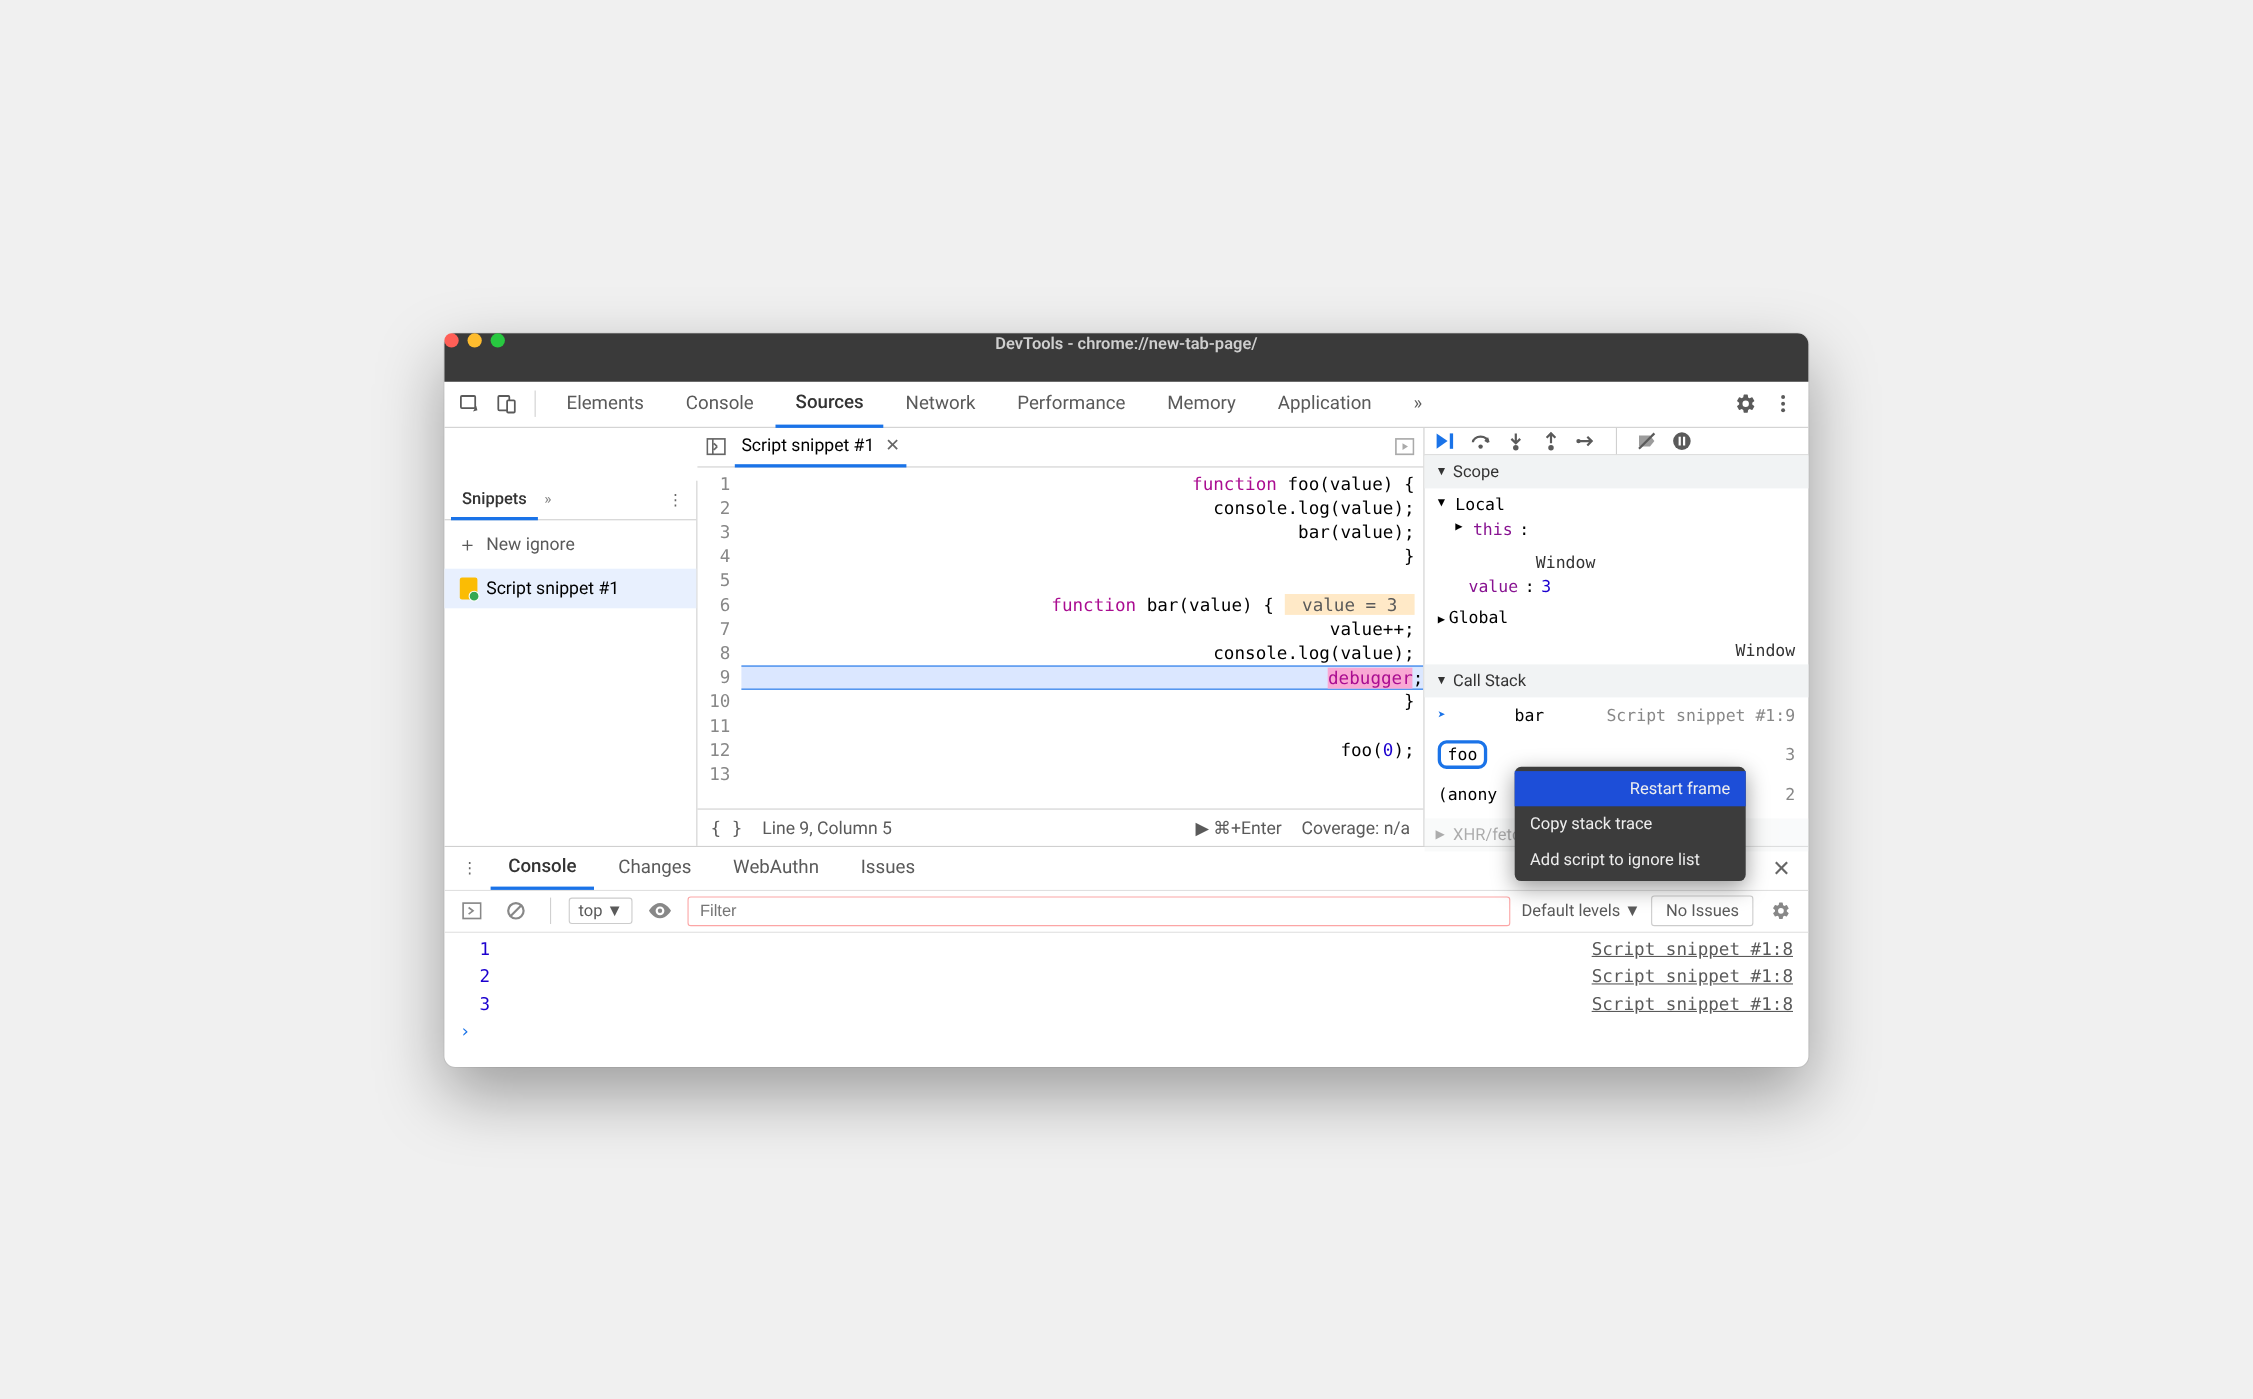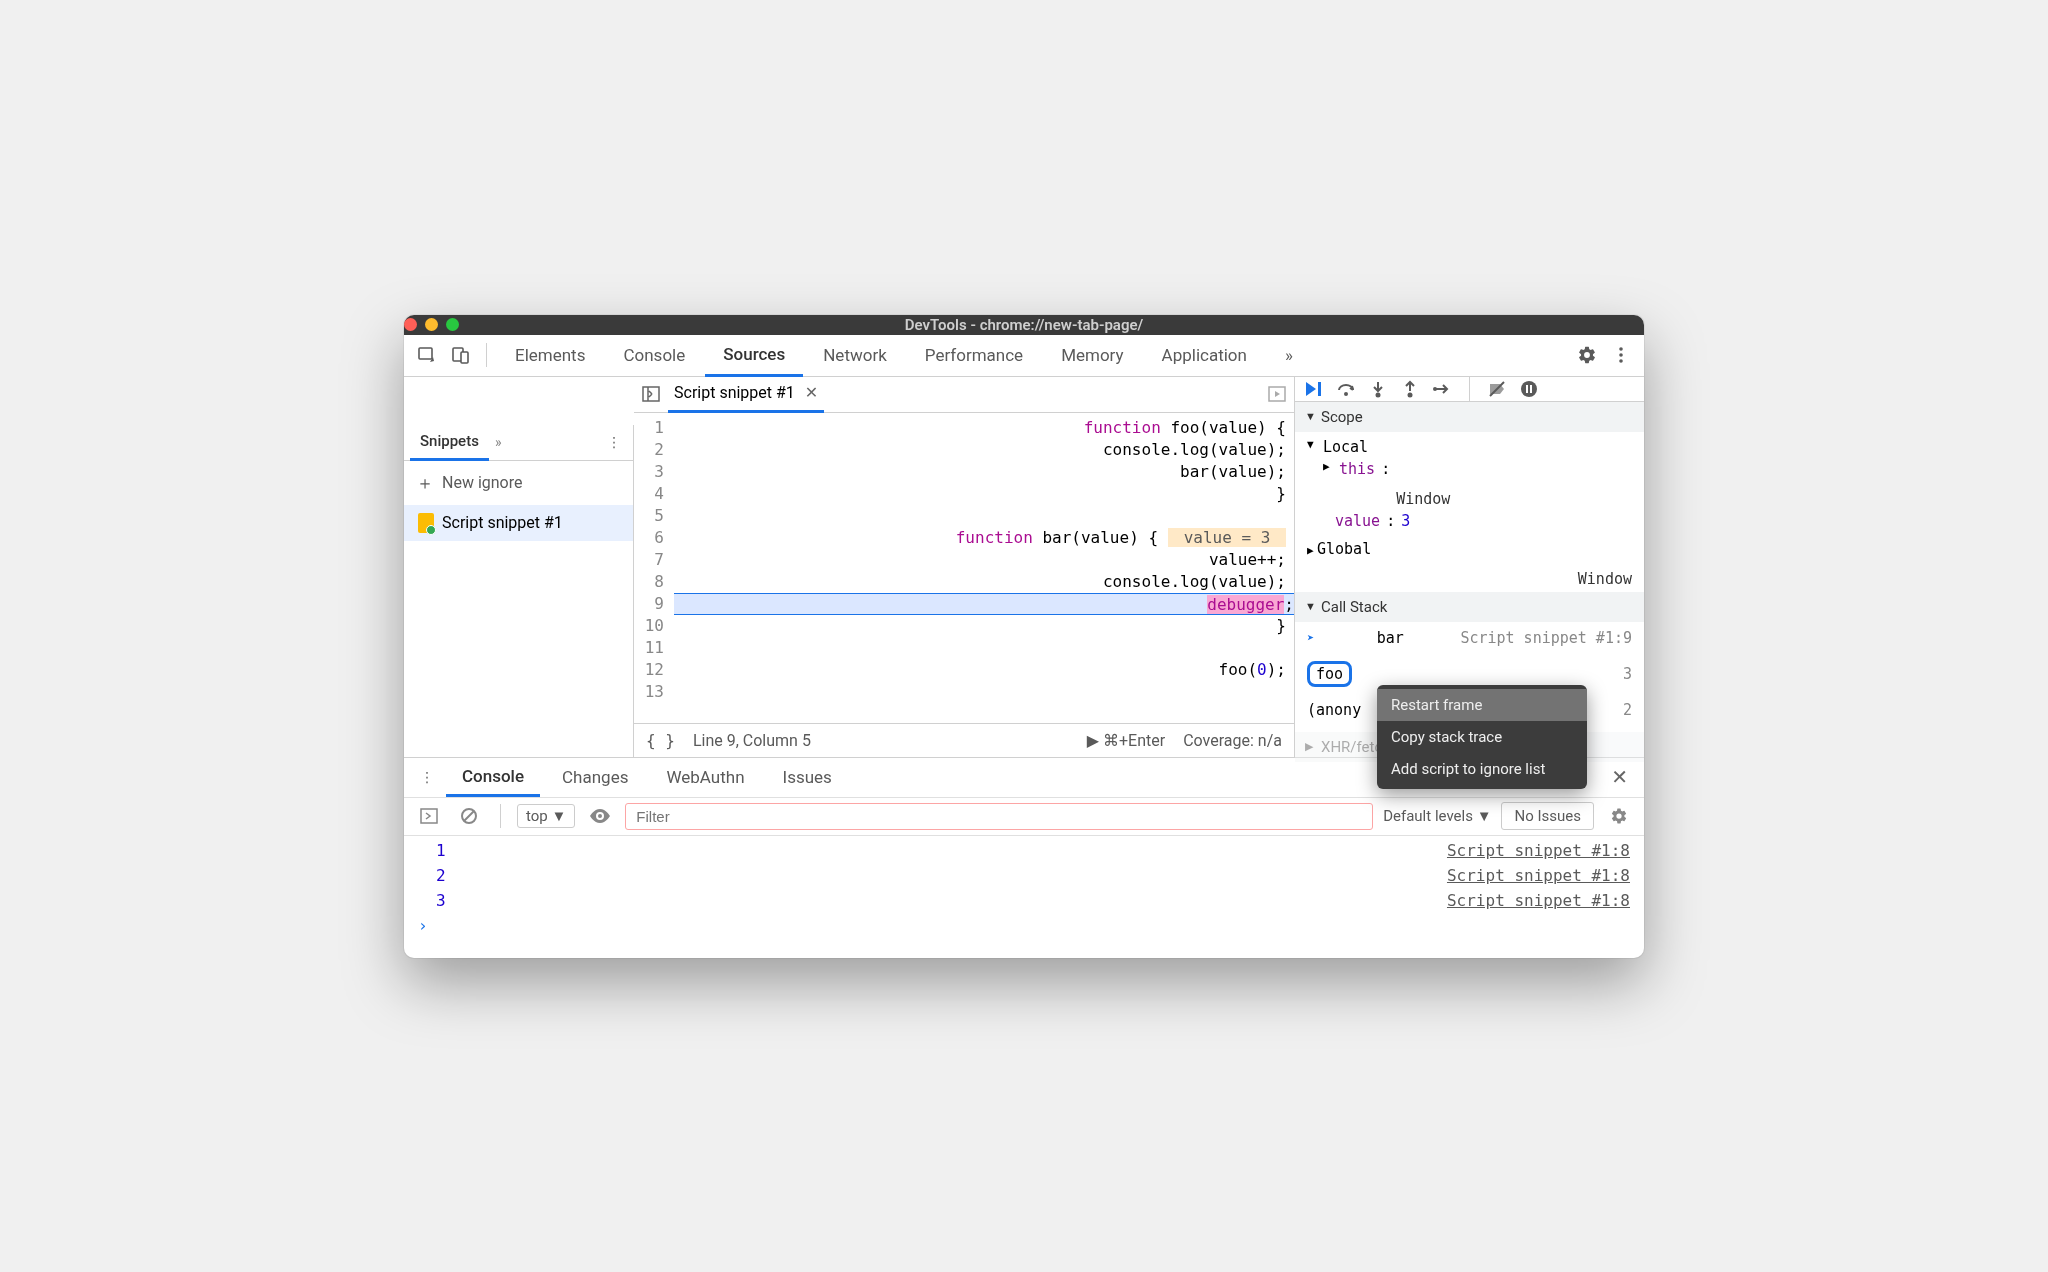--- a/index.html
+++ b/index.html
@@ -15,23 +15,22 @@
 .window {
   width: 1240px;
   background: #fff;
   border-radius: 10px;
   overflow: visible;
   box-shadow: 0 25px 60px rgba(0,0,0,0.35), 0 0 0 1px rgba(0,0,0,0.05);
   position: relative;
 }
 .titlebar {
   background: #3a3a3a;
-  height: 20px;
+  height: 44px;
   display: flex;
-  align-items: center;
   padding: 0 0;
   border-radius: 10px 10px 0 0;
   position: relative;
 }
 .traffic { display: flex; gap: 8px; }
 .tl { width: 13px; height: 13px; border-radius: 50%; }
 .tl.red { background: #ff5f57; }
 .tl.yellow { background: #febc2e; }
 .tl.green { background: #28c840; }
 .titlebar .title {
@@ -104,21 +103,21 @@
 .stack-item .loc { color: #888; }
 .stack-item.current::before { content: '➤'; color: #1a73e8; margin-right: 6px; font-size: 12px; }
 .foo-hl { border: 3px solid #1a73e8; border-radius: 8px; padding: 1px 6px; }
 
 .ctx-menu {
   position: absolute; left: 82px; top: 63px; background: #3c3c3c; color: #eee;
   border-radius: 6px; box-shadow: 0 6px 20px rgba(0,0,0,0.4); min-width: 210px;
   padding: 4px 0; z-index: 100; font-size: 15px;
 }
 .ctx-item { padding: 7px 14px; cursor: pointer; }
-.ctx-item.hl { background: #737373; }
+.ctx-item.hl { background: #1d4ed8; text-align: right; }
 
 .drawer { border-top: 1px solid #d0d0d0; }
 .drawer-tabs { display: flex; align-items: center; height: 40px; border-bottom: 1px solid #e0e0e0; padding: 0 10px; gap: 6px; }
 .d-kebab { color: #666; padding: 0 6px; cursor: pointer; }
 .d-tab { padding: 8px 16px; color: #5a5a5a; font-size: 17px; cursor: pointer; }
 .d-tab.active { color: #333; font-weight: 500; border-bottom: 3px solid #1a73e8; }
 .d-close { margin-left: auto; color: #666; cursor: pointer; font-size: 20px; padding: 0 6px;}
 
 .console-toolbar { display: flex; align-items: center; height: 38px; border-bottom: 1px solid #e0e0e0; padding: 0 10px; gap: 10px; }
 .ctx-sel { border: 1px solid #ccc; padding: 2px 8px; font-size: 15px; color: #5a5a5a; border-radius: 3px; cursor: pointer; }

